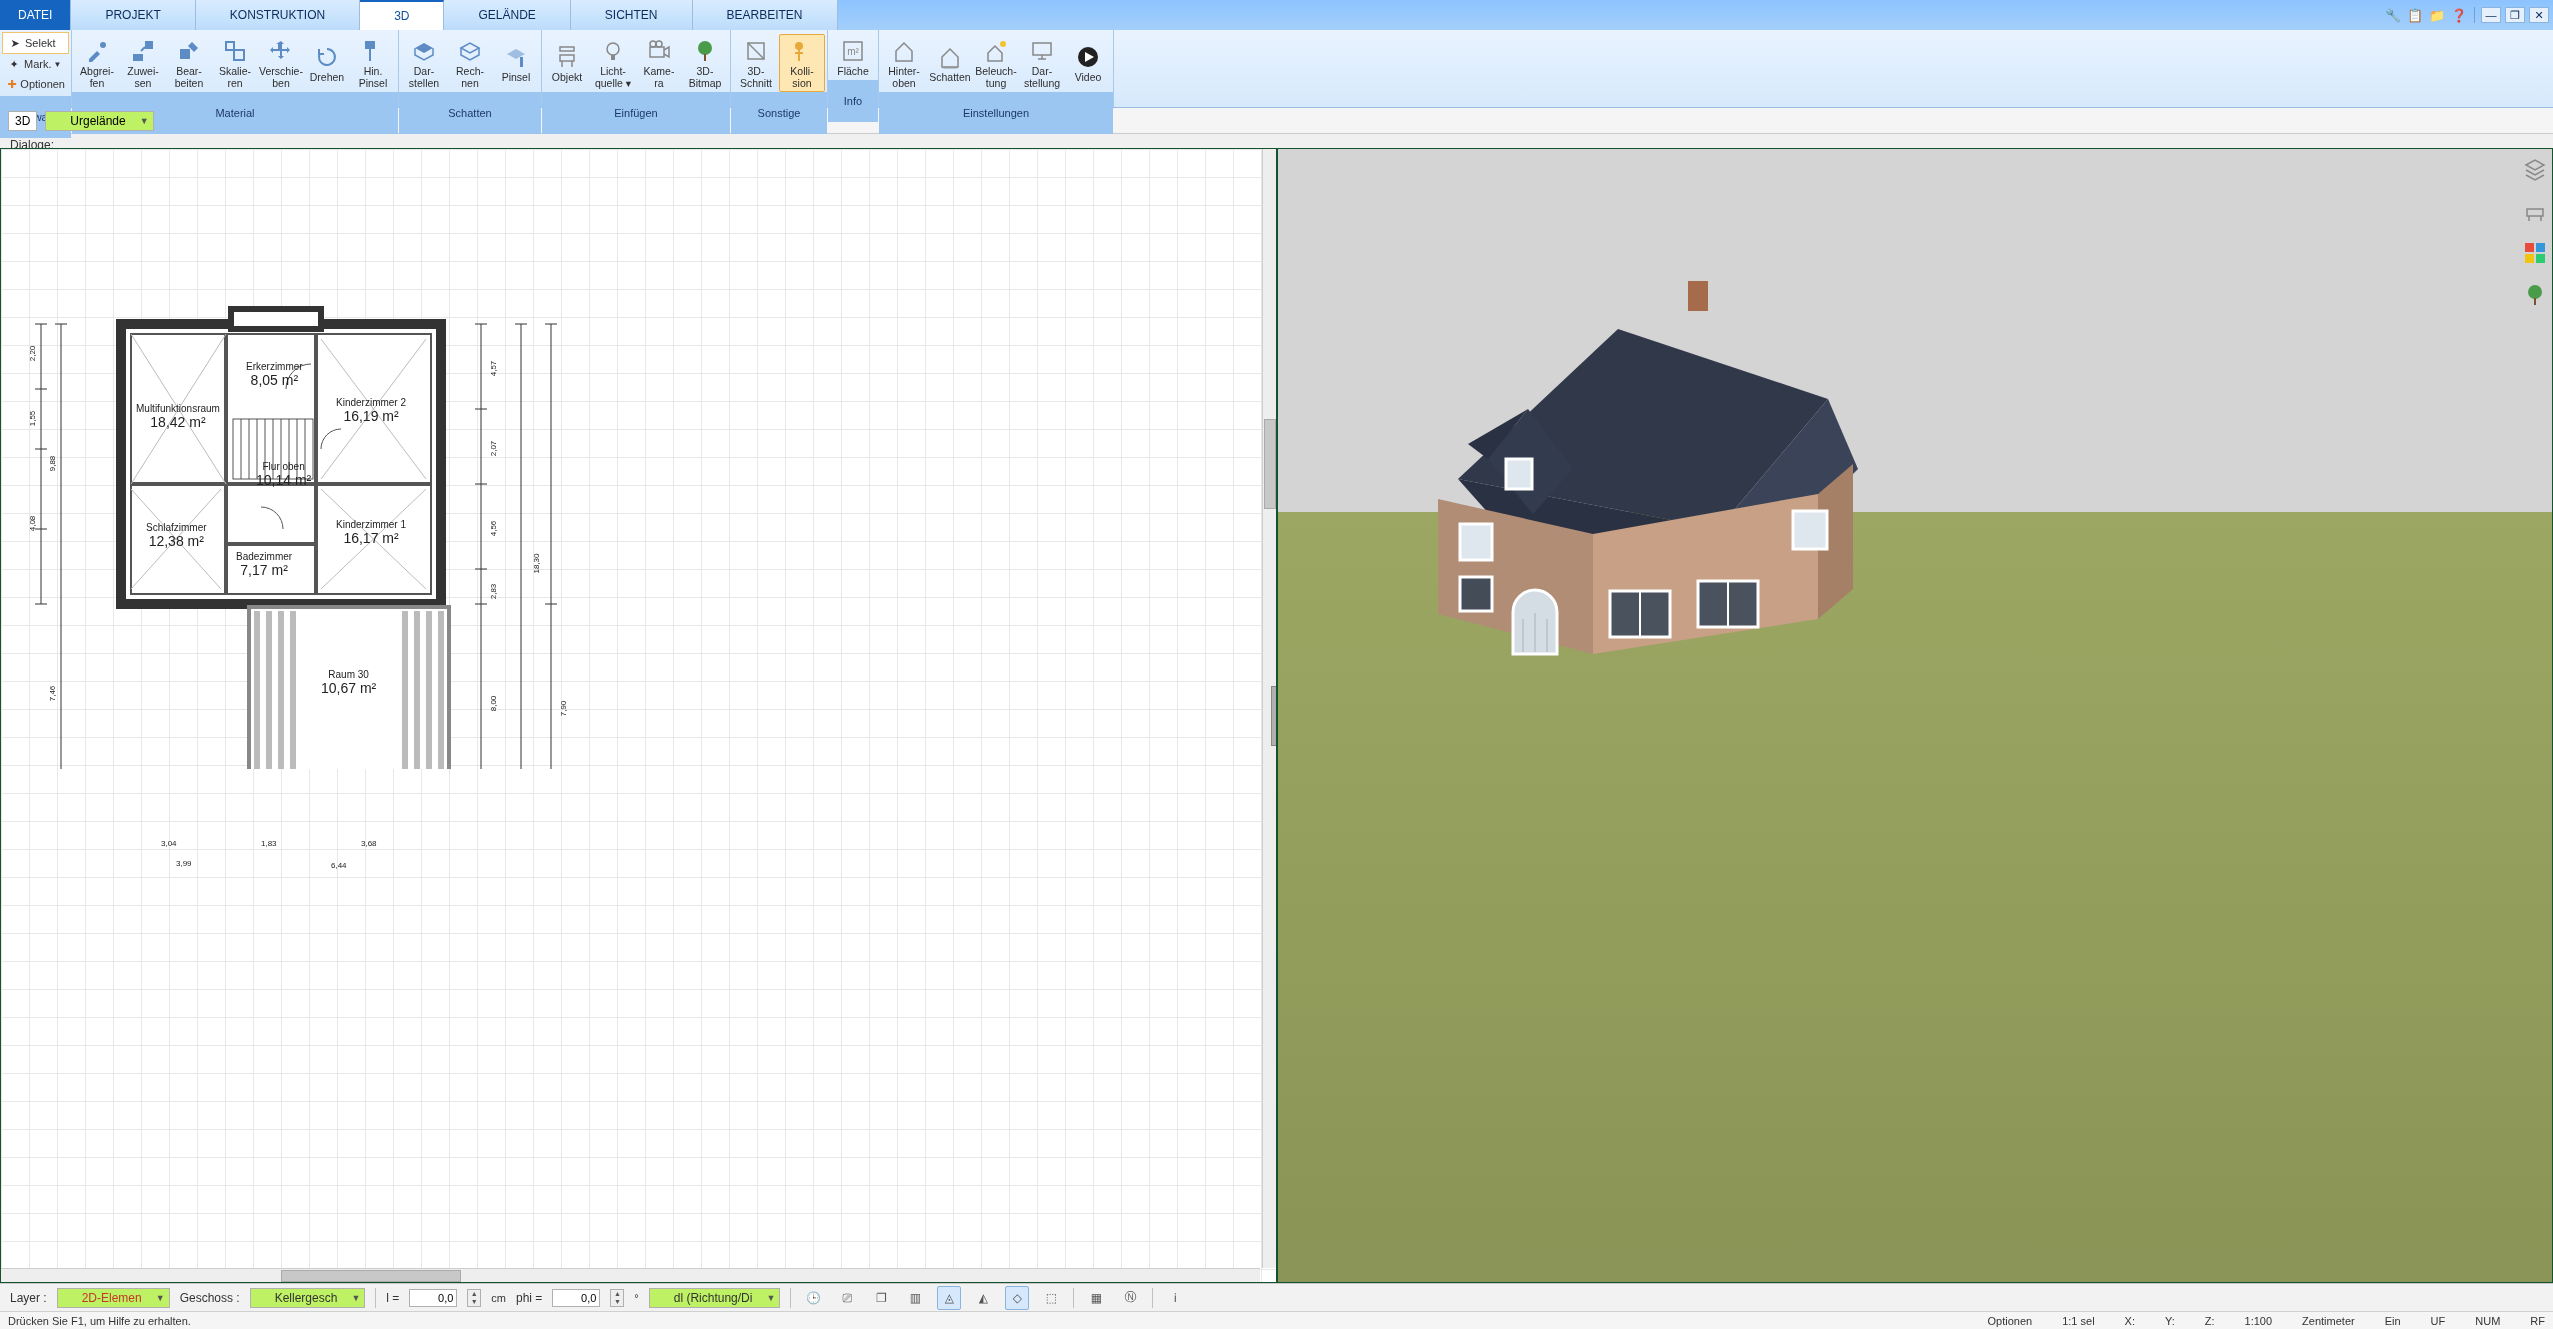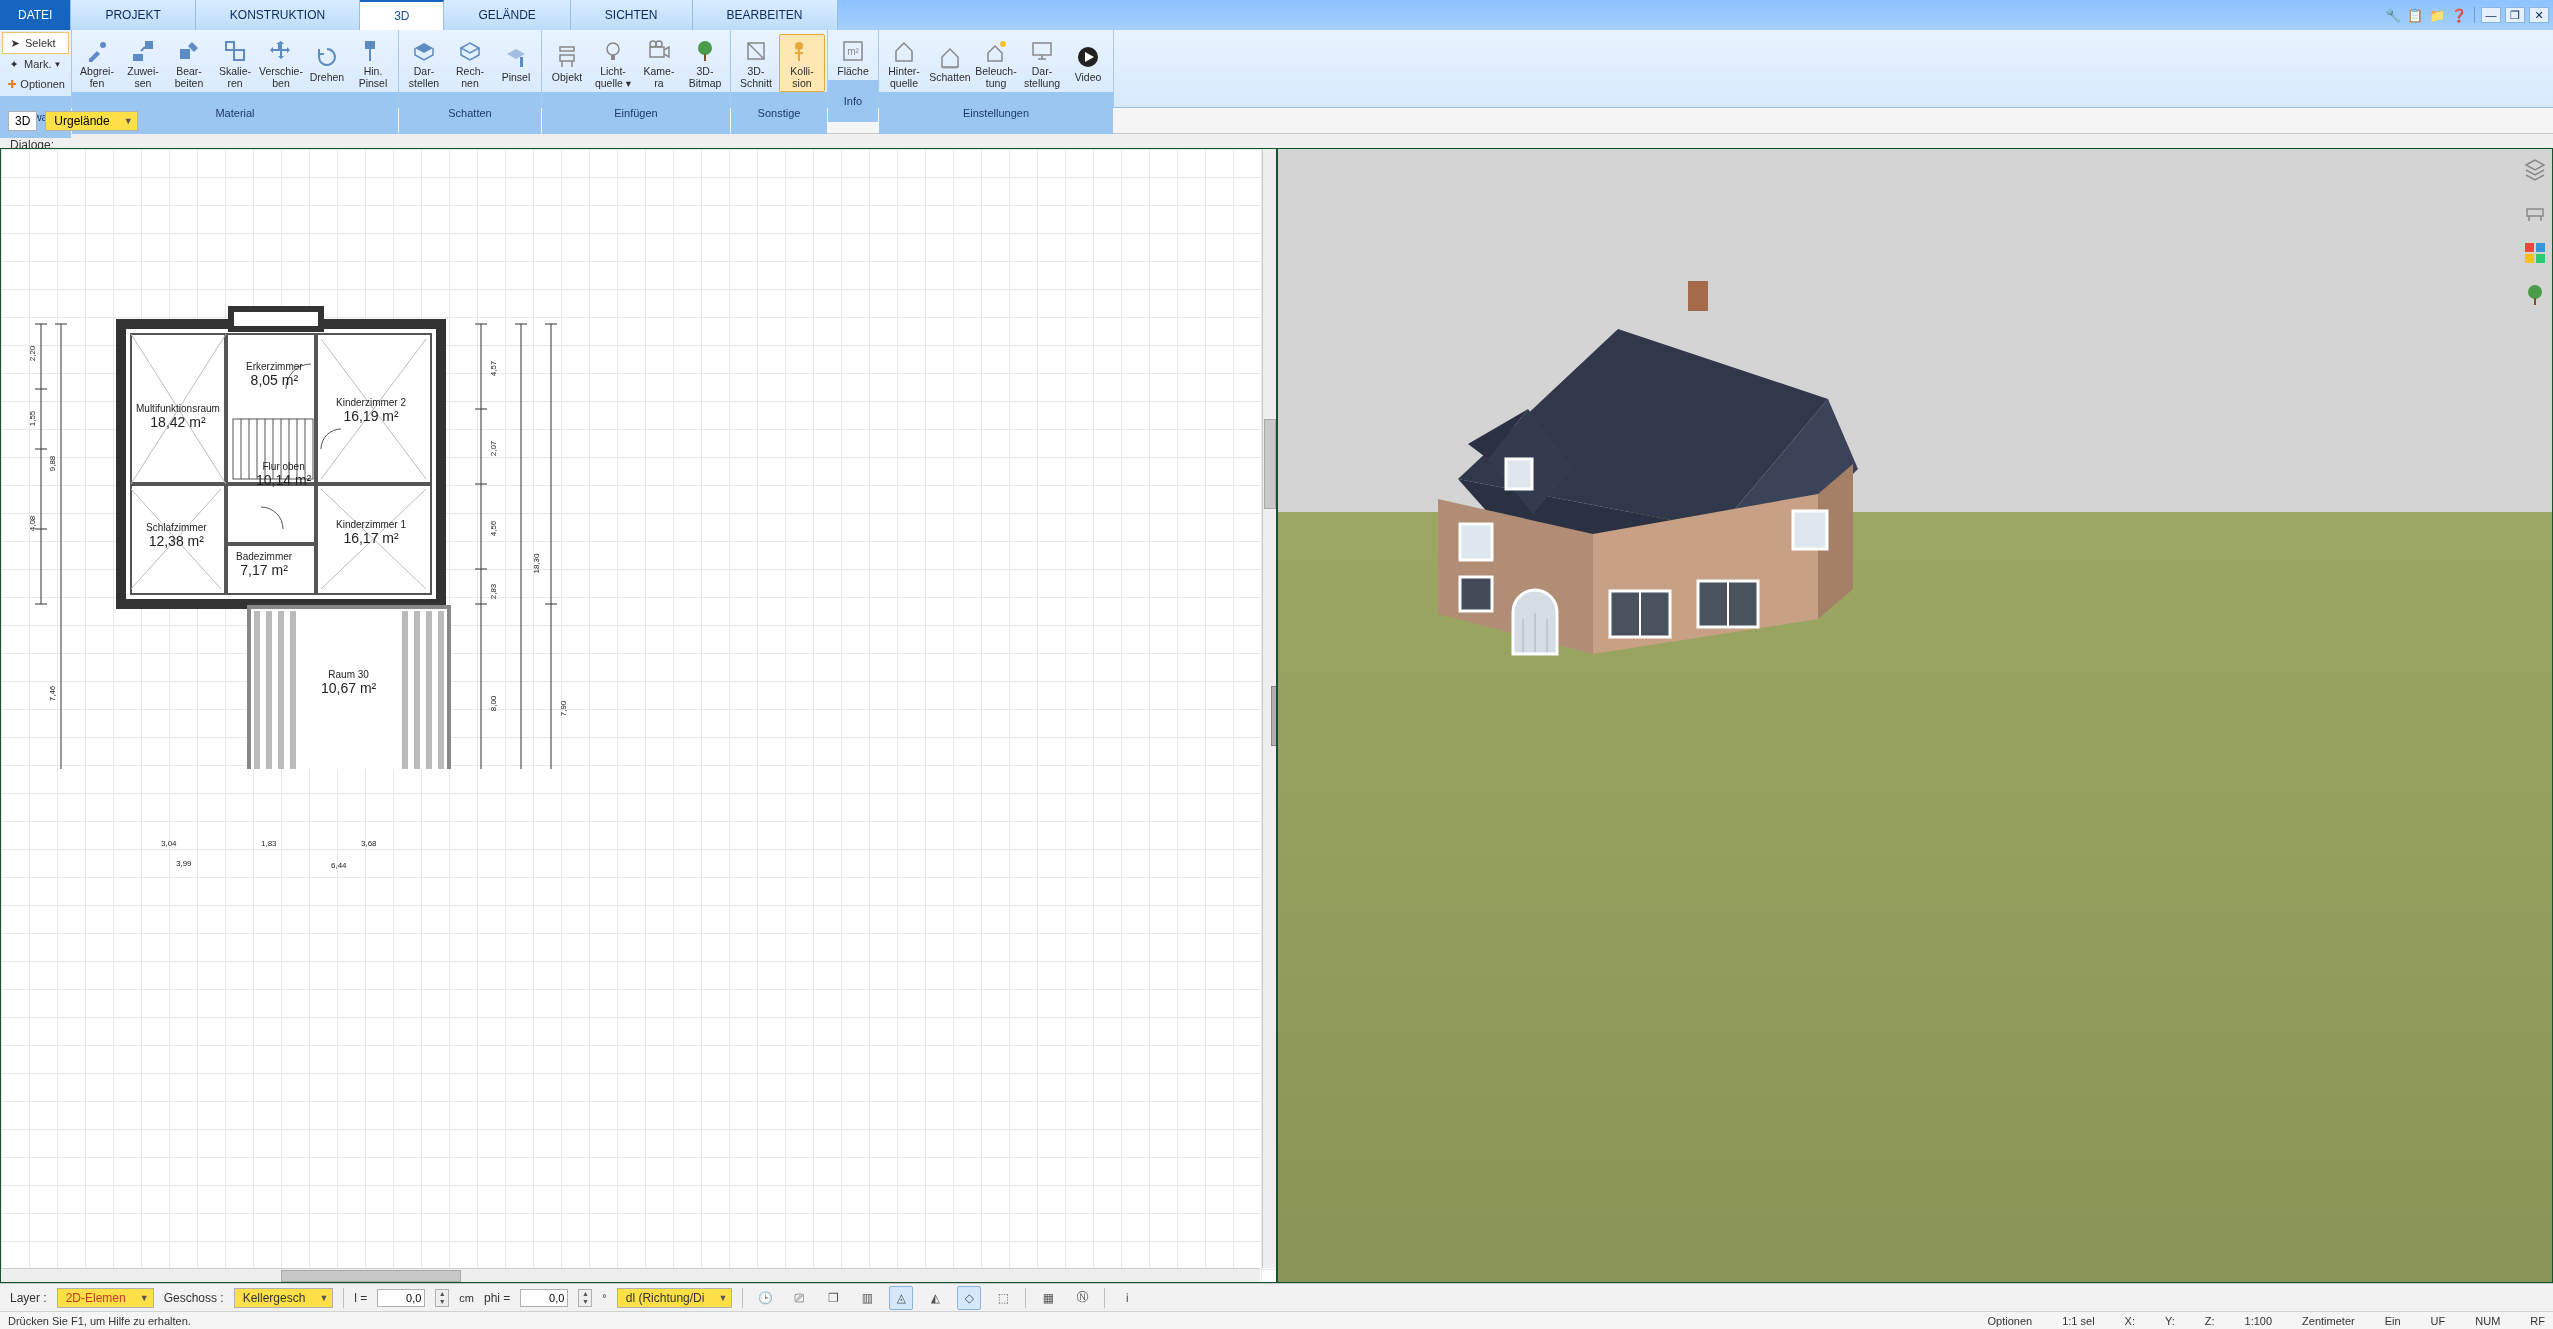--- a/index.html
+++ b/index.html
@@ -48,21 +48,21 @@
   width:46px; padding:2px 0; font-size:10.5px; color:#2e2e2e; text-align:center; line-height:12px;
   cursor:pointer; border:1px solid transparent; border-radius:2px;
 }
 .rb-btn.active { background:#ffe7b3; border-color:#e6a93a; }
 .rb-btn .ico { width:32px; height:28px; display:flex; align-items:center; justify-content:center; color:#4f7db3; }
 .rb-btn svg { display:block; }
 
 
 .subbar1 { height:26px; display:flex; align-items:center; gap:8px; padding:0 8px; background:#f5f5f5; border-bottom:1px solid #ccc; font-size:12px; }
 .small-box { height:20px; border:1px solid #b0b0b0; background:#fff; display:flex; align-items:center; padding:0 6px; }
-.dropdown { height:20px; border:1px solid #b0b0b0; background:#fde047; display:flex; align-items:center; padding:0 4px 0 8px; gap:14px; cursor:pointer; }
+.dropdown { height:20px; border:1px solid #b0b0b0; background:#bef264; display:flex; align-items:center; padding:0 4px 0 24px; gap:14px; cursor:pointer; }
 .dropdown .arrow { font-size:9px; color:#555; }
 .subbar2 { height:22px; display:flex; align-items:center; padding:0 10px; background:#f0f0f0; border-bottom:1px solid #d4d4d4; font-size:12px; color:#333; }
 
 
 .workspace { position:absolute; top:148px; bottom:46px; left:0; right:0; display:flex; }
 .view2d, .view3d { position:relative; flex:1; overflow:hidden; border:1px solid #14532d; }
 .view2d { background:#fff; }
 .view3d { background:#d4d4d4; }
 
 
@@ -357,21 +357,21 @@
 
   <div class="rb-group">
     <div class="rb-group-items">
       <div class="rb-btn">
           <span class="ico">
             <svg width="24" height="24">
               <path d="M4 12l8-8 8 8v10H4z" fill="none" stroke="#888" stroke-width="1.5"></path>
             </svg>
           </span>
           <span>Hinter-</span>
-          <span>quelle</span>
+          <span>oben</span>
         </div>
       <div class="rb-btn">
           <span class="ico">
             <svg width="24" height="24">
               <path d="M4 12l8-8 8 8v10H4z" fill="none" stroke="#888" stroke-width="1.5"></path>
               <ellipse cx="12" cy="23" rx="8" ry="1.5" fill="#888" opacity="0.4"></ellipse>
             </svg>
           </span>
           <span>Schatten</span>
           <span></span>

